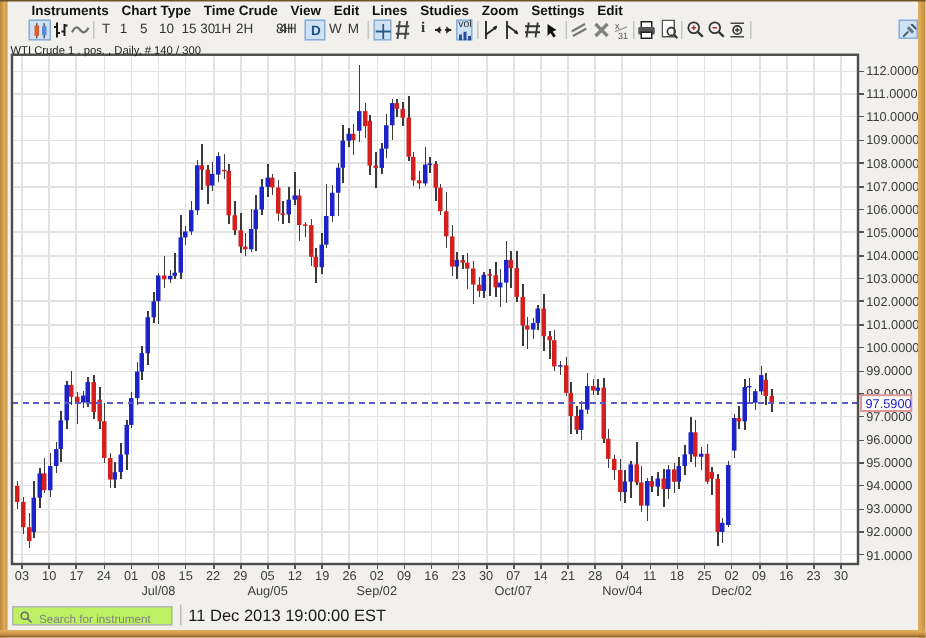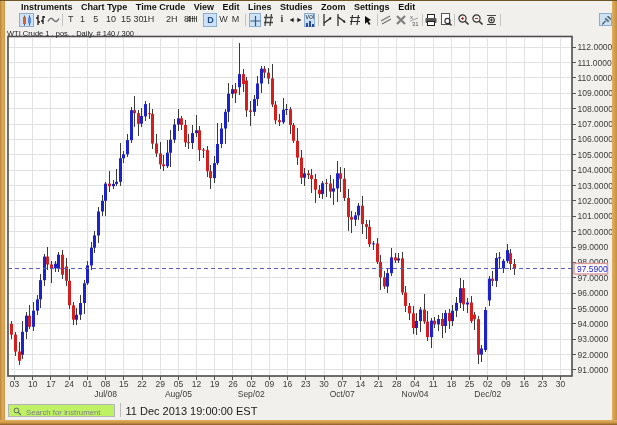--- a/index.html
+++ b/index.html
@@ -255,21 +255,21 @@
     <path d="M1 5.5C3 1.5 4.5 1.5 6.5 4 8.5 6.5 10 6 12 2.5" stroke="#6d6d6d" stroke-width="1.4" fill="none"></path>
   </svg>
 <div style="position:absolute;left:62px;top:14px;width:1px;height:12px;background:#c4c4c4"></div>
 <div style="position:absolute;left:60.8px;top:14px;width:20px;text-align:center;font-size:9px;color:#333">T</div>
 <div style="position:absolute;left:72.4px;top:14px;width:20px;text-align:center;font-size:9px;color:#333">1</div>
 <div style="position:absolute;left:85.8px;top:14px;width:20px;text-align:center;font-size:9px;color:#333">5</div>
 <div style="position:absolute;left:101px;top:14px;width:20px;text-align:center;font-size:9px;color:#333">10</div>
 <div style="position:absolute;left:116px;top:14px;width:20px;text-align:center;font-size:9px;color:#333">15</div>
 <div style="position:absolute;left:128.5px;top:14px;width:20px;text-align:center;font-size:9px;color:#333">30</div>
 <div style="position:absolute;left:142.7px;top:14px;width:20px;text-align:left;font-size:9px;color:#333">1H</div>
-<div style="position:absolute;left:157.4px;top:14px;width:20px;text-align:right;font-size:9px;color:#333">2H</div>
+<div style="position:absolute;left:157.4px;top:14px;width:20px;text-align:left;font-size:9px;color:#333">2H</div>
 <div style="position:absolute;left:171.6px;top:14px;width:41px;text-align:center;font-size:9px;color:#333">4H</div>
 <div style="position:absolute;left:184px;top:14px;width:20px;text-align:left;font-size:9px;color:#333">8H</div>
 <div style="position:absolute;left:203px;top:13px;width:13.5px;height:14px;background:#cfe2f5;border:1px solid #89aed1;box-sizing:border-box">
     <div style="position:absolute;left:0;top:1px;width:13px;text-align:center;font-size:9px;color:#1b4f82;font-weight:bold">D</div>
   </div>
 <div style="position:absolute;left:217px;top:14px;width:13px;text-align:center;font-size:9px;color:#333">W</div>
 <div style="position:absolute;left:229px;top:14px;width:13px;text-align:center;font-size:9px;color:#333">M</div>
 <div style="position:absolute;left:244.5px;top:14px;width:1px;height:12px;background:#c4c4c4"></div>
 <div style="position:absolute;left:248.5px;top:13px;width:12.5px;height:14px;background:#cfe2f5;border:1px solid #89aed1;box-sizing:border-box">
     <svg style="position:absolute;left:0.5px;top:0.5px" width="11" height="12" viewBox="0 0 11 12">

